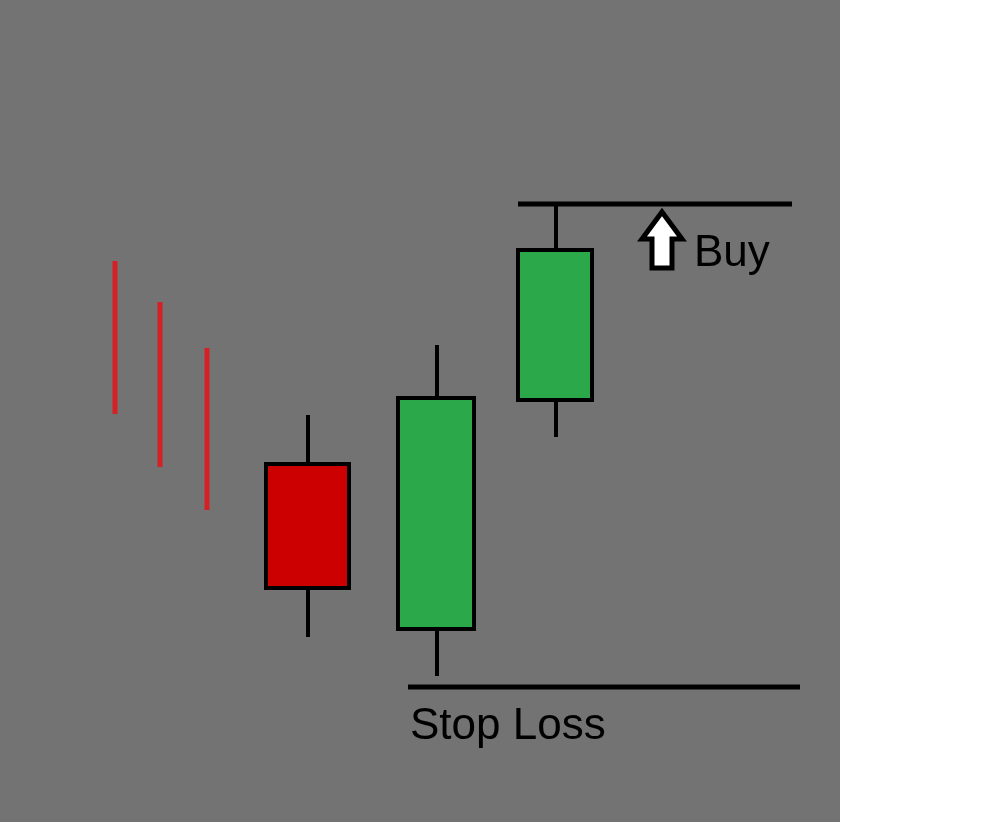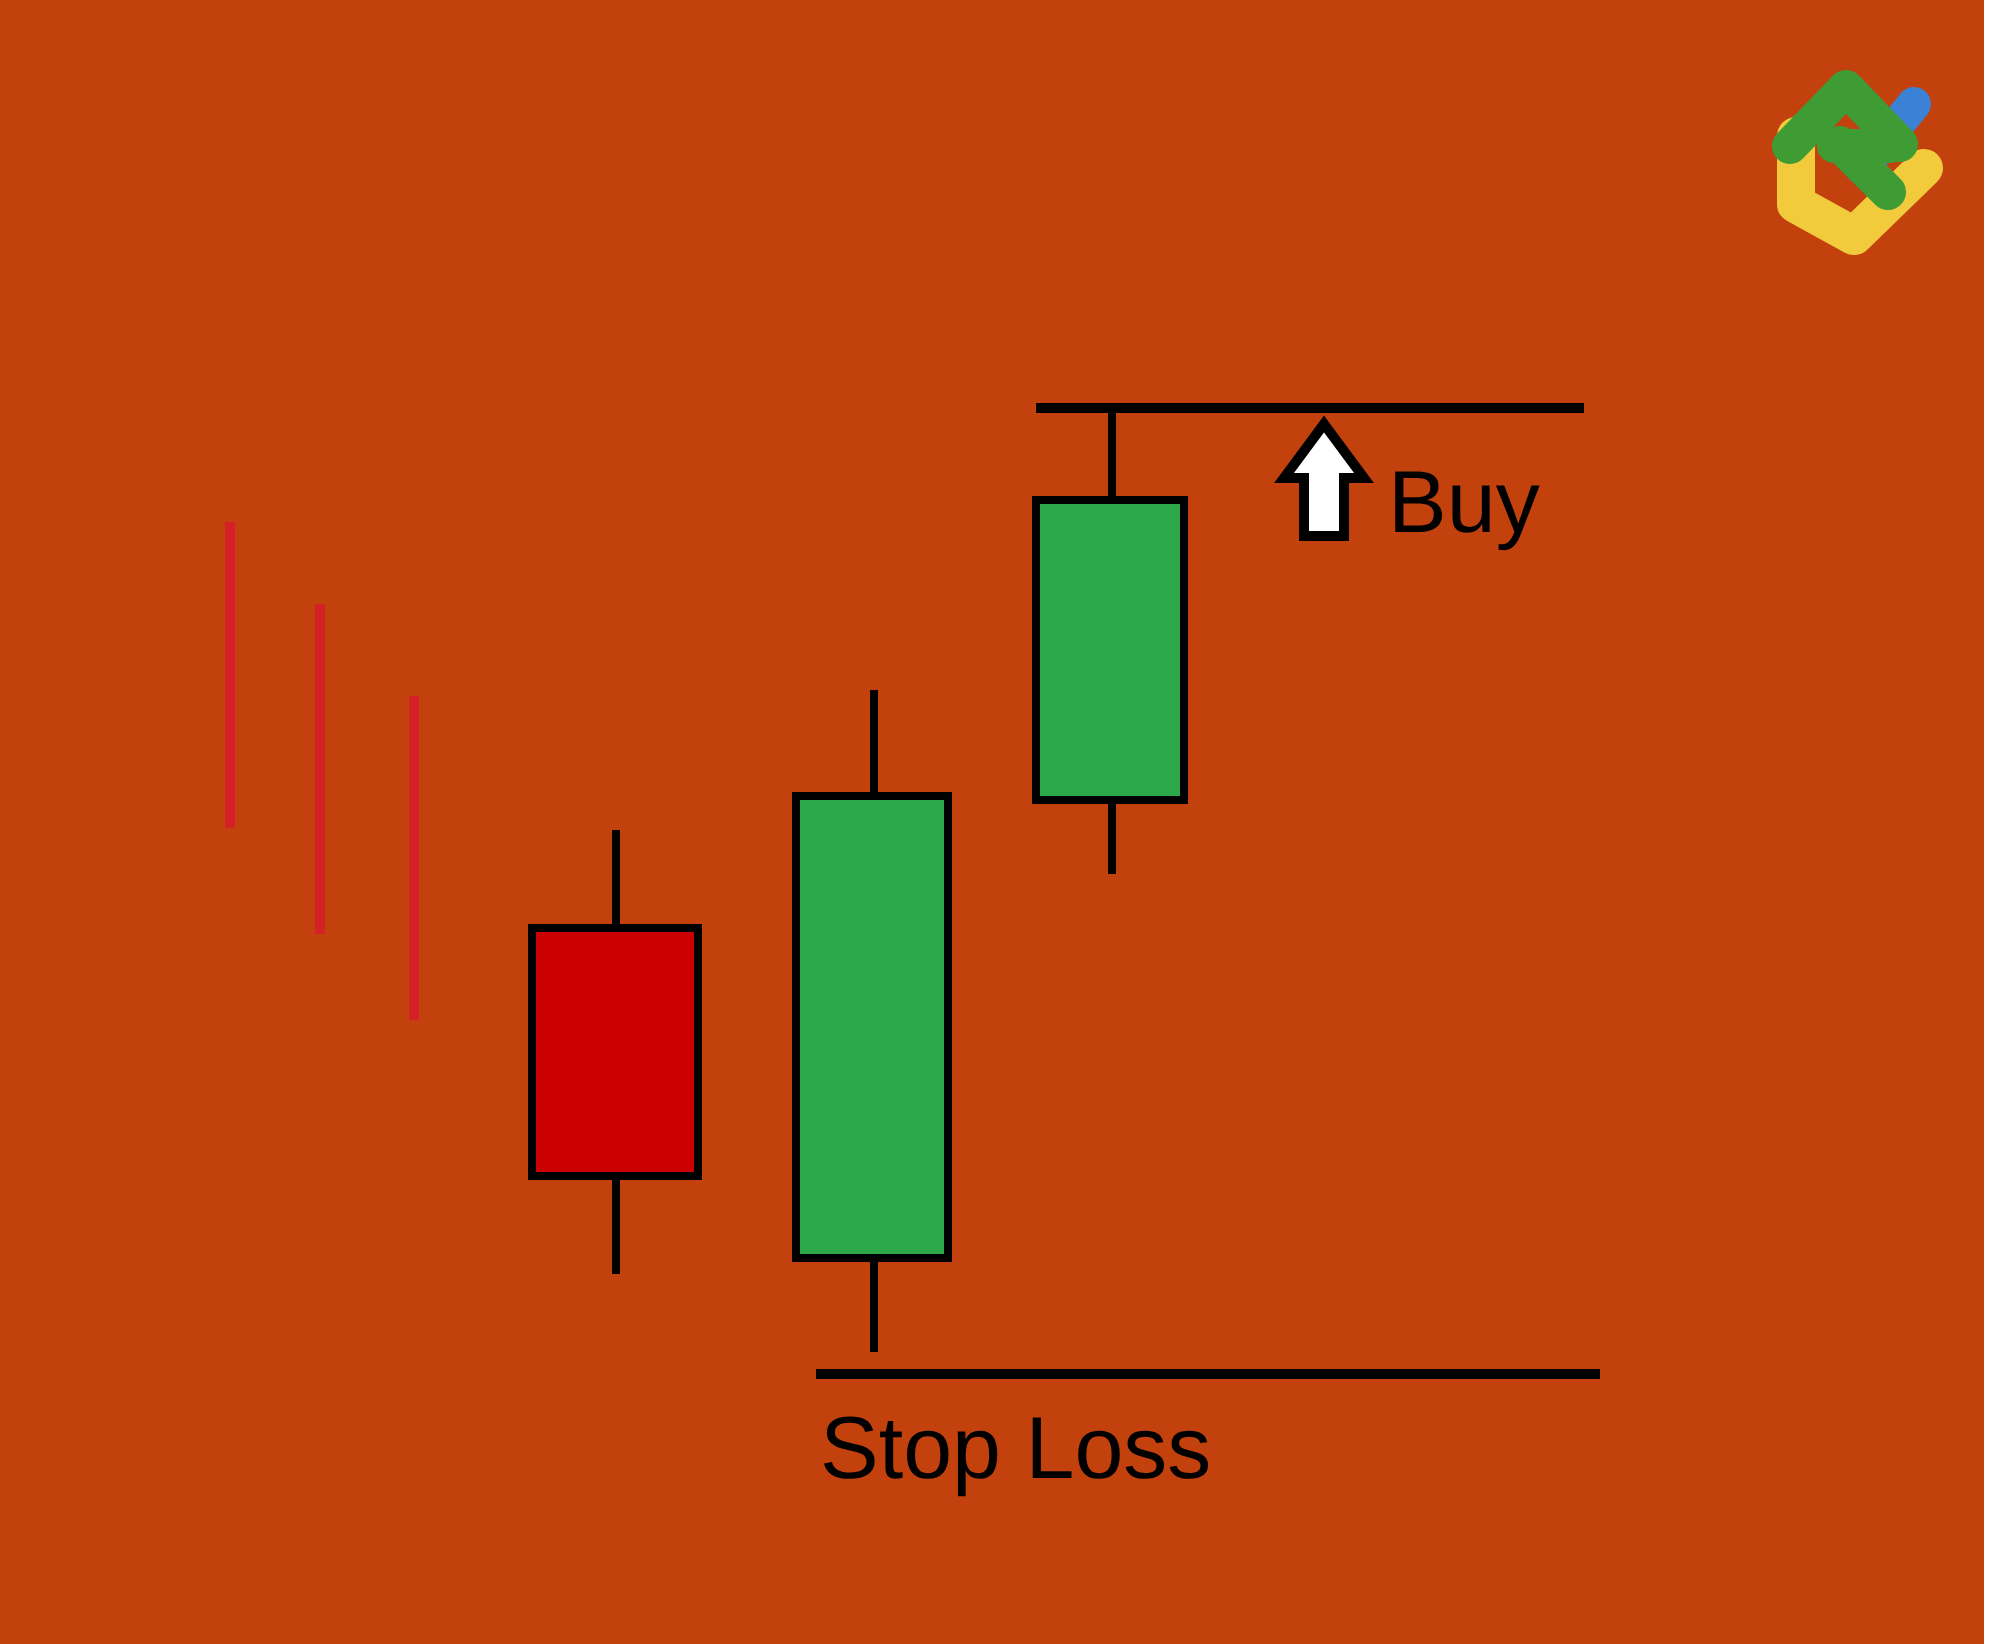--- a/index.html
+++ b/index.html
@@ -5,24 +5,25 @@
   html, body {
     margin: 0;
     padding: 0;
     background: #ffffff;
   }
   body {
     font-family: "Liberation Sans", sans-serif;
   }
   #stage {
     position: relative;
-    width: 992px;
+    width: 792px;
     height: 822px;
-    background: #c2410c;
+    background: #737373;
     overflow: hidden;
+    padding-left: 48px;
   }
   #chart-svg {
     position: absolute;
     left: 0;
     top: 0;
     width: 1000px;
     height: 822px;
     display: block;
   }
   .label-text {

